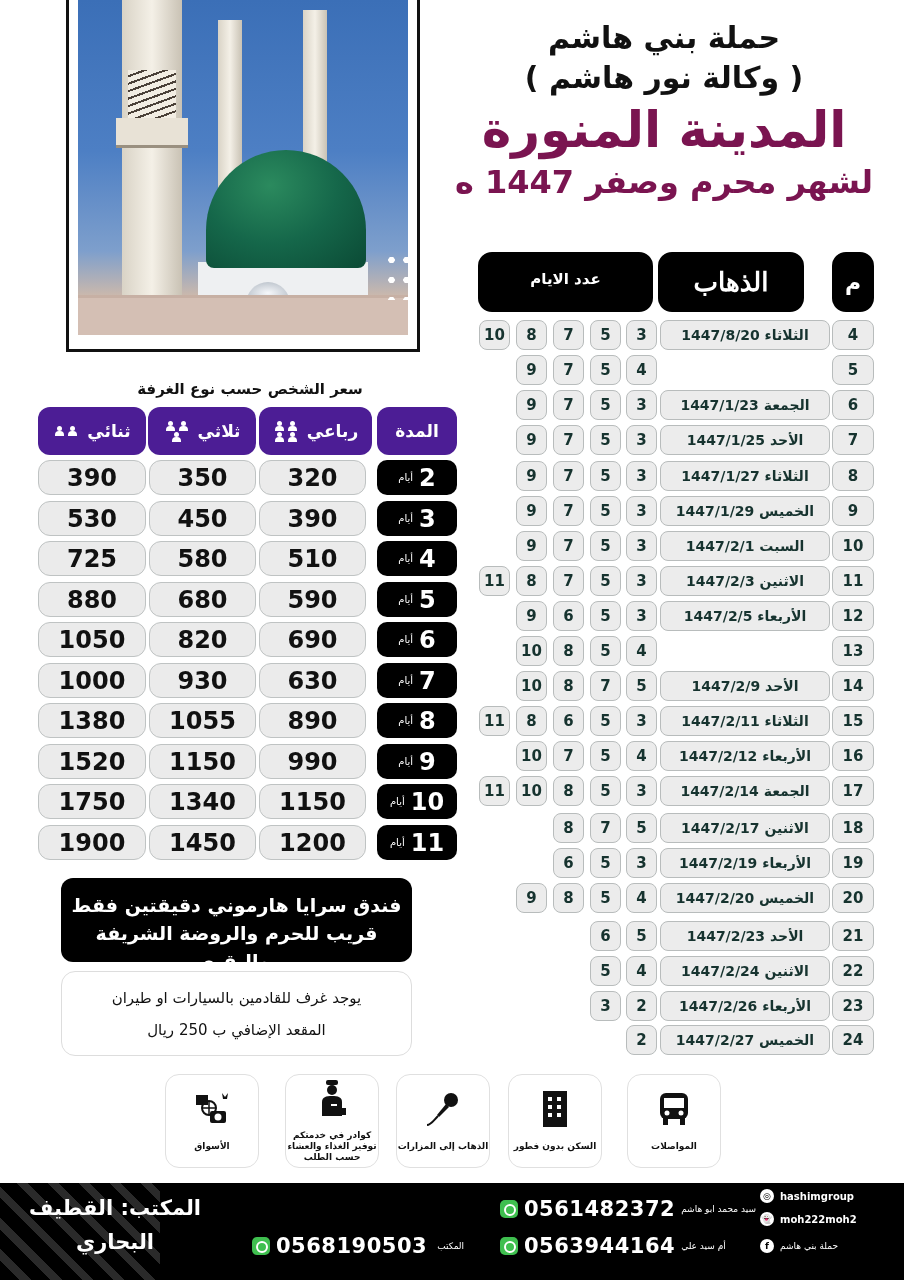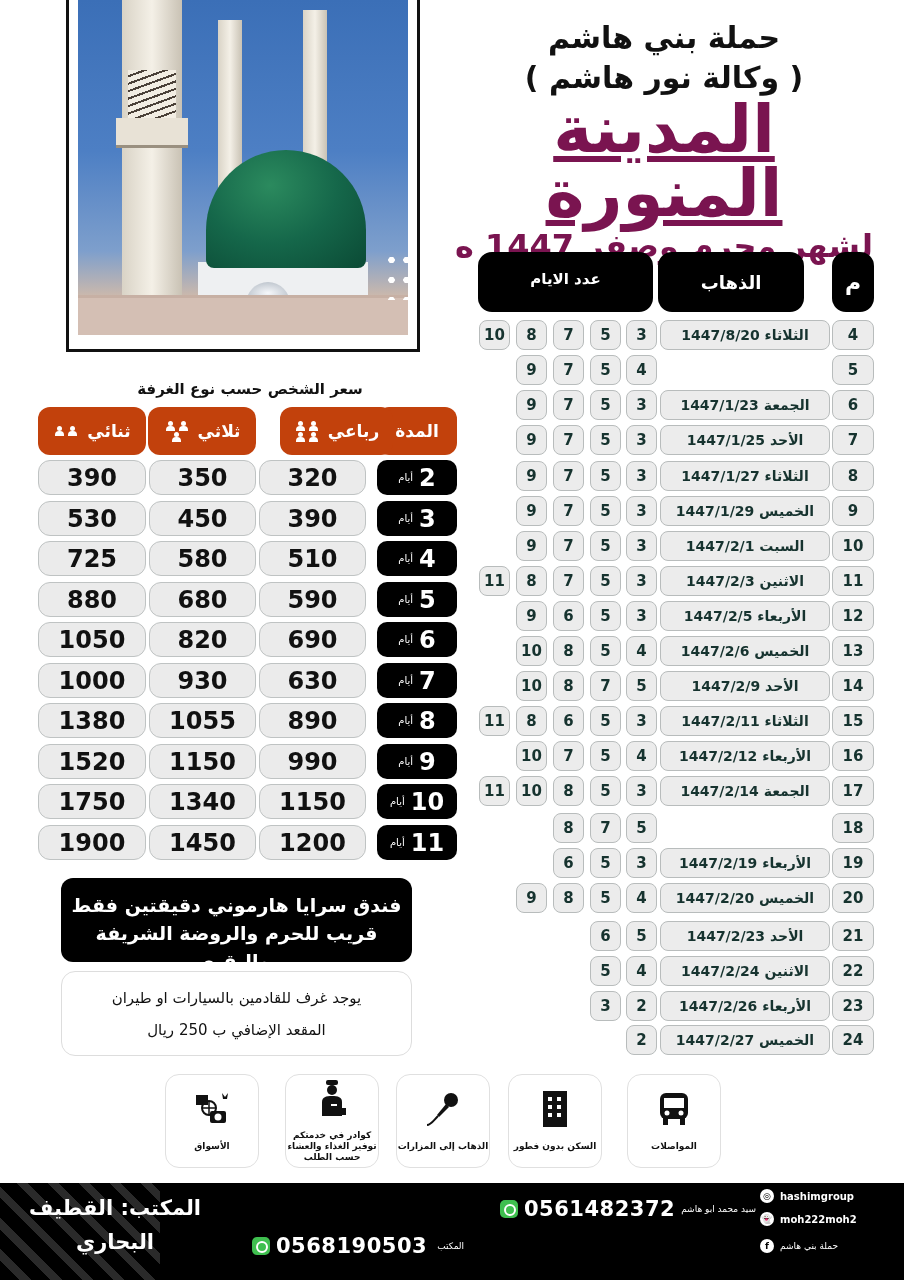--- a/index.html
+++ b/index.html
@@ -22,43 +22,43 @@
   .dome-base { position: absolute; left: 120px; top: 262px; width: 170px; height: 36px; background: #eef0f2; }
   .silver { position:absolute; left: 168px; top: 282px; width: 44px; height: 22px; border-radius: 22px 22px 0 0; background: radial-gradient(#f6f8fb,#aab3bd);}
   .wall { position: absolute; left: 0; bottom: 0; width: 100%; height: 40px; background: #d4bfb4; border-top: 3px solid #c7b0a4; }
   .dots { position: absolute; left: 306px; top: 250px; width: 40px; height: 50px;
     background-image: radial-gradient(circle, #fff 3px, transparent 3.5px); background-size: 15px 20px; }
 
   
   .title-block { position: absolute; right: 30px; top: 18px; width: 420px; text-align: center; direction: rtl; }
   .t1 { font-family: "DejaVu Sans", sans-serif; font-weight: bold; font-size: 30px; line-height: 40px; color: #111; }
   .t2 { font-weight: bold; font-size: 30px; line-height: 40px; color: #111; }
-  .t3 { font-weight: bold; font-size: 66px; line-height: 64px; color: #7a1450; text-decoration: underline; }
+  .t3 { font-weight: bold; font-size: 50px; line-height: 64px; color: #7a1450; }
   .t4 { font-weight: bold; font-size: 32px; line-height: 40px; color: #7a1450; }
 
   
   .sched-head { position: absolute; top: 252px; height: 60px; background: #000; color: #fff; border-radius: 14px;
     display: flex; align-items: center; justify-content: center; font-weight: bold; }
   .sh-m { left: 832px; width: 42px; font-size: 22px; }
-  .sh-go { left: 658px; width: 146px; font-size: 18px; }
+  .sh-go { left: 658px; width: 146px; font-size: 26px; font-family: Liberation Serif, serif; }
   .sh-days { left: 478px; width: 175px; font-size: 15px; align-items: flex-start; padding-top: 18px; }
 
   .srow { position: absolute; left: 0; width: 904px; height: 32px; }
   .cell { position: absolute; top: 0; height: 30px; background: #ececec; border: 1px solid #b8bcbc; border-radius: 8px;
     display: flex; align-items: center; justify-content: center; color: #16332f; font-weight: bold; font-size: 15px; }
   .c-m { left: 832px; width: 42px; }
   .c-date { left: 660px; width: 170px; font-size: 14px; direction: rtl; }
   .c-d { width: 31px; }
 
   
   .price-title { position: absolute; left: 130px; top: 380px; width: 240px; text-align: center; font-weight: bold; font-size: 15px; direction: rtl; }
-  .ph { position: absolute; top: 407px; height: 48px; background: #c2410c; color: #fff; border-radius: 12px;
+  .ph { position: absolute; top: 407px; height: 48px; background: #4c1d95; color: #fff; border-radius: 12px;
     display: flex; align-items: center; justify-content: center; gap: 8px; font-weight: bold; font-size: 17px; direction: rtl; }
   .ph-dur { left: 377px; width: 80px; }
-  .ph-q { left: 259px; width: 113px; margin-left: 21px; }
+  .ph-q { left: 259px; width: 113px; }
   .ph-t { left: 148px; width: 108px; }
   .ph-d { left: 38px; width: 108px; }
   .people { display: inline-flex; flex-wrap: wrap; width: 26px; gap: 1px 2px; justify-content: center; }
   .p { width: 11px; height: 10px; position: relative; }
   .p::before { content: ""; position: absolute; left: 3px; top: 0; width: 5px; height: 5px; border-radius: 50%; background: #fff; }
   .p::after { content: ""; position: absolute; left: 1px; top: 5px; width: 9px; height: 5px; border-radius: 4px 4px 0 0; background: #fff; }
 
   .prow { position: absolute; left: 0; width: 470px; height: 36px; }
   .pcell { position: absolute; top: 0; height: 35px; background: #ebebeb; border: 1px solid #bfc3c3; border-radius: 12px;
     display: flex; align-items: center; justify-content: center; font-weight: bold; font-size: 24px; color: #111; }
@@ -193,21 +193,20 @@
     <div class="srow" style="top: 601px;">
       <div class="cell c-m">12</div>
       <div class="cell c-date">الأربعاء 1447/2/5</div>
       <div class="cell c-d" style="left: 626px;">3</div>
       <div class="cell c-d" style="left: 590px;">5</div>
       <div class="cell c-d" style="left: 553px;">6</div>
       <div class="cell c-d" style="left: 516px;">9</div>
     </div>
     <div class="srow" style="top: 636px;">
       <div class="cell c-m">13</div>
-      <div class="cell c-date">الخميس 1447/2/6</div>
       <div class="cell c-d" style="left: 626px;">4</div>
       <div class="cell c-d" style="left: 590px;">5</div>
       <div class="cell c-d" style="left: 553px;">8</div>
       <div class="cell c-d" style="left: 516px;">10</div>
     </div>
     <div class="srow" style="top: 671px;">
       <div class="cell c-m">14</div>
       <div class="cell c-date">الأحد 1447/2/9</div>
       <div class="cell c-d" style="left: 626px;">5</div>
       <div class="cell c-d" style="left: 590px;">7</div>
@@ -235,20 +234,21 @@
       <div class="cell c-m">17</div>
       <div class="cell c-date">الجمعة 1447/2/14</div>
       <div class="cell c-d" style="left: 626px;">3</div>
       <div class="cell c-d" style="left: 590px;">5</div>
       <div class="cell c-d" style="left: 553px;">8</div>
       <div class="cell c-d" style="left: 516px;">10</div>
       <div class="cell c-d" style="left: 479px;">11</div>
     </div>
     <div class="srow" style="top: 813px;">
       <div class="cell c-m">18</div>
+      <div class="cell c-date">الاثنين 1447/2/17</div>
       <div class="cell c-d" style="left: 626px;">5</div>
       <div class="cell c-d" style="left: 590px;">7</div>
       <div class="cell c-d" style="left: 553px;">8</div>
     </div>
     <div class="srow" style="top: 848px;">
       <div class="cell c-m">19</div>
       <div class="cell c-date">الأربعاء 1447/2/19</div>
       <div class="cell c-d" style="left: 626px;">3</div>
       <div class="cell c-d" style="left: 590px;">5</div>
       <div class="cell c-d" style="left: 553px;">6</div>
@@ -492,20 +492,25 @@
   <div class="phone" style="left:252px; top:51px;">
     <span class="wa"></span>
     <span class="phone-num">0568190503</span>
     <span class="phone-name" style="margin-left:4px">المكتب</span>
   </div>
   <div class="phone" style="left:500px; top:14px;">
     <span class="wa"></span>
     <span class="phone-num">0561482372</span>
     <span class="phone-name">سيد محمد ابو هاشم</span>
   </div>
+  <div class="phone" style="left:500px; top:51px;">
+    <span class="wa"></span>
+    <span class="phone-num">0563944164</span>
+    <span class="phone-name">أم سيد علي</span>
+  </div>
 
   <div class="social" style="top:6px;">
     <span class="soc-ic">◎</span>
     <span>hashimgroup</span>
   </div>
   <div class="social" style="top:29px;">
     <span class="soc-ic">👻</span>
     <span>moh222moh2</span>
   </div>
   <div class="social" style="top:56px;">

